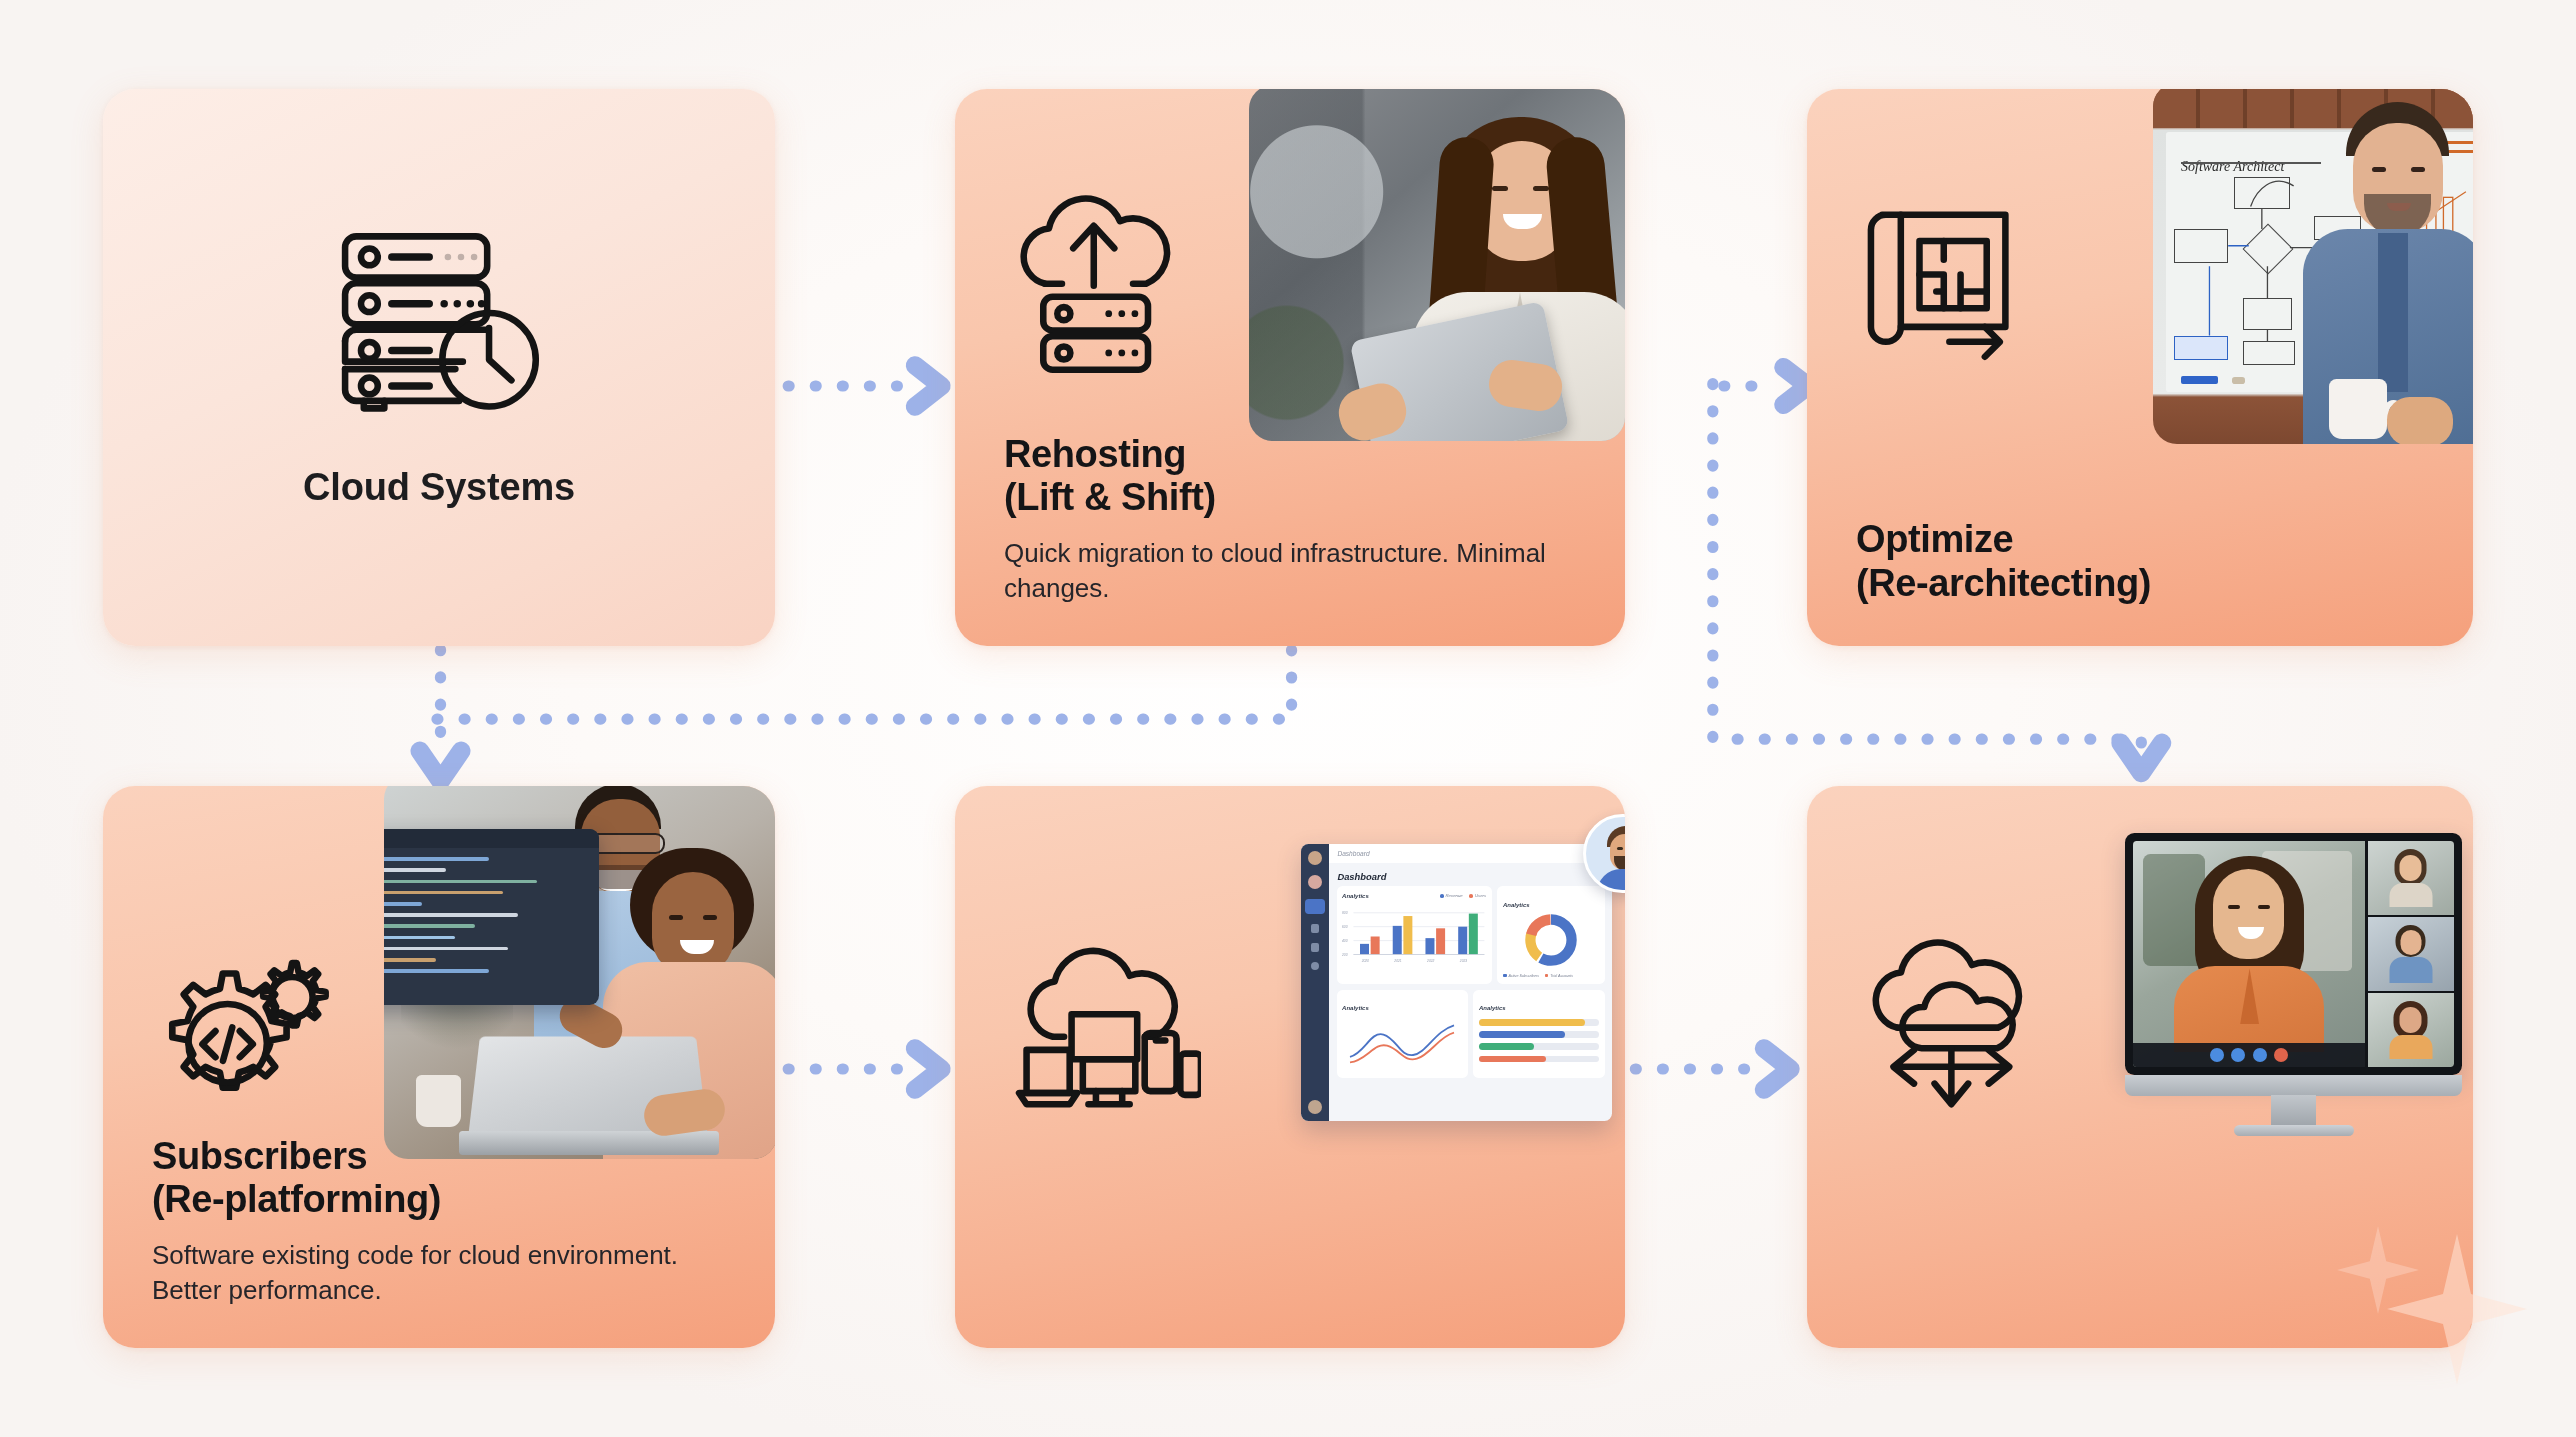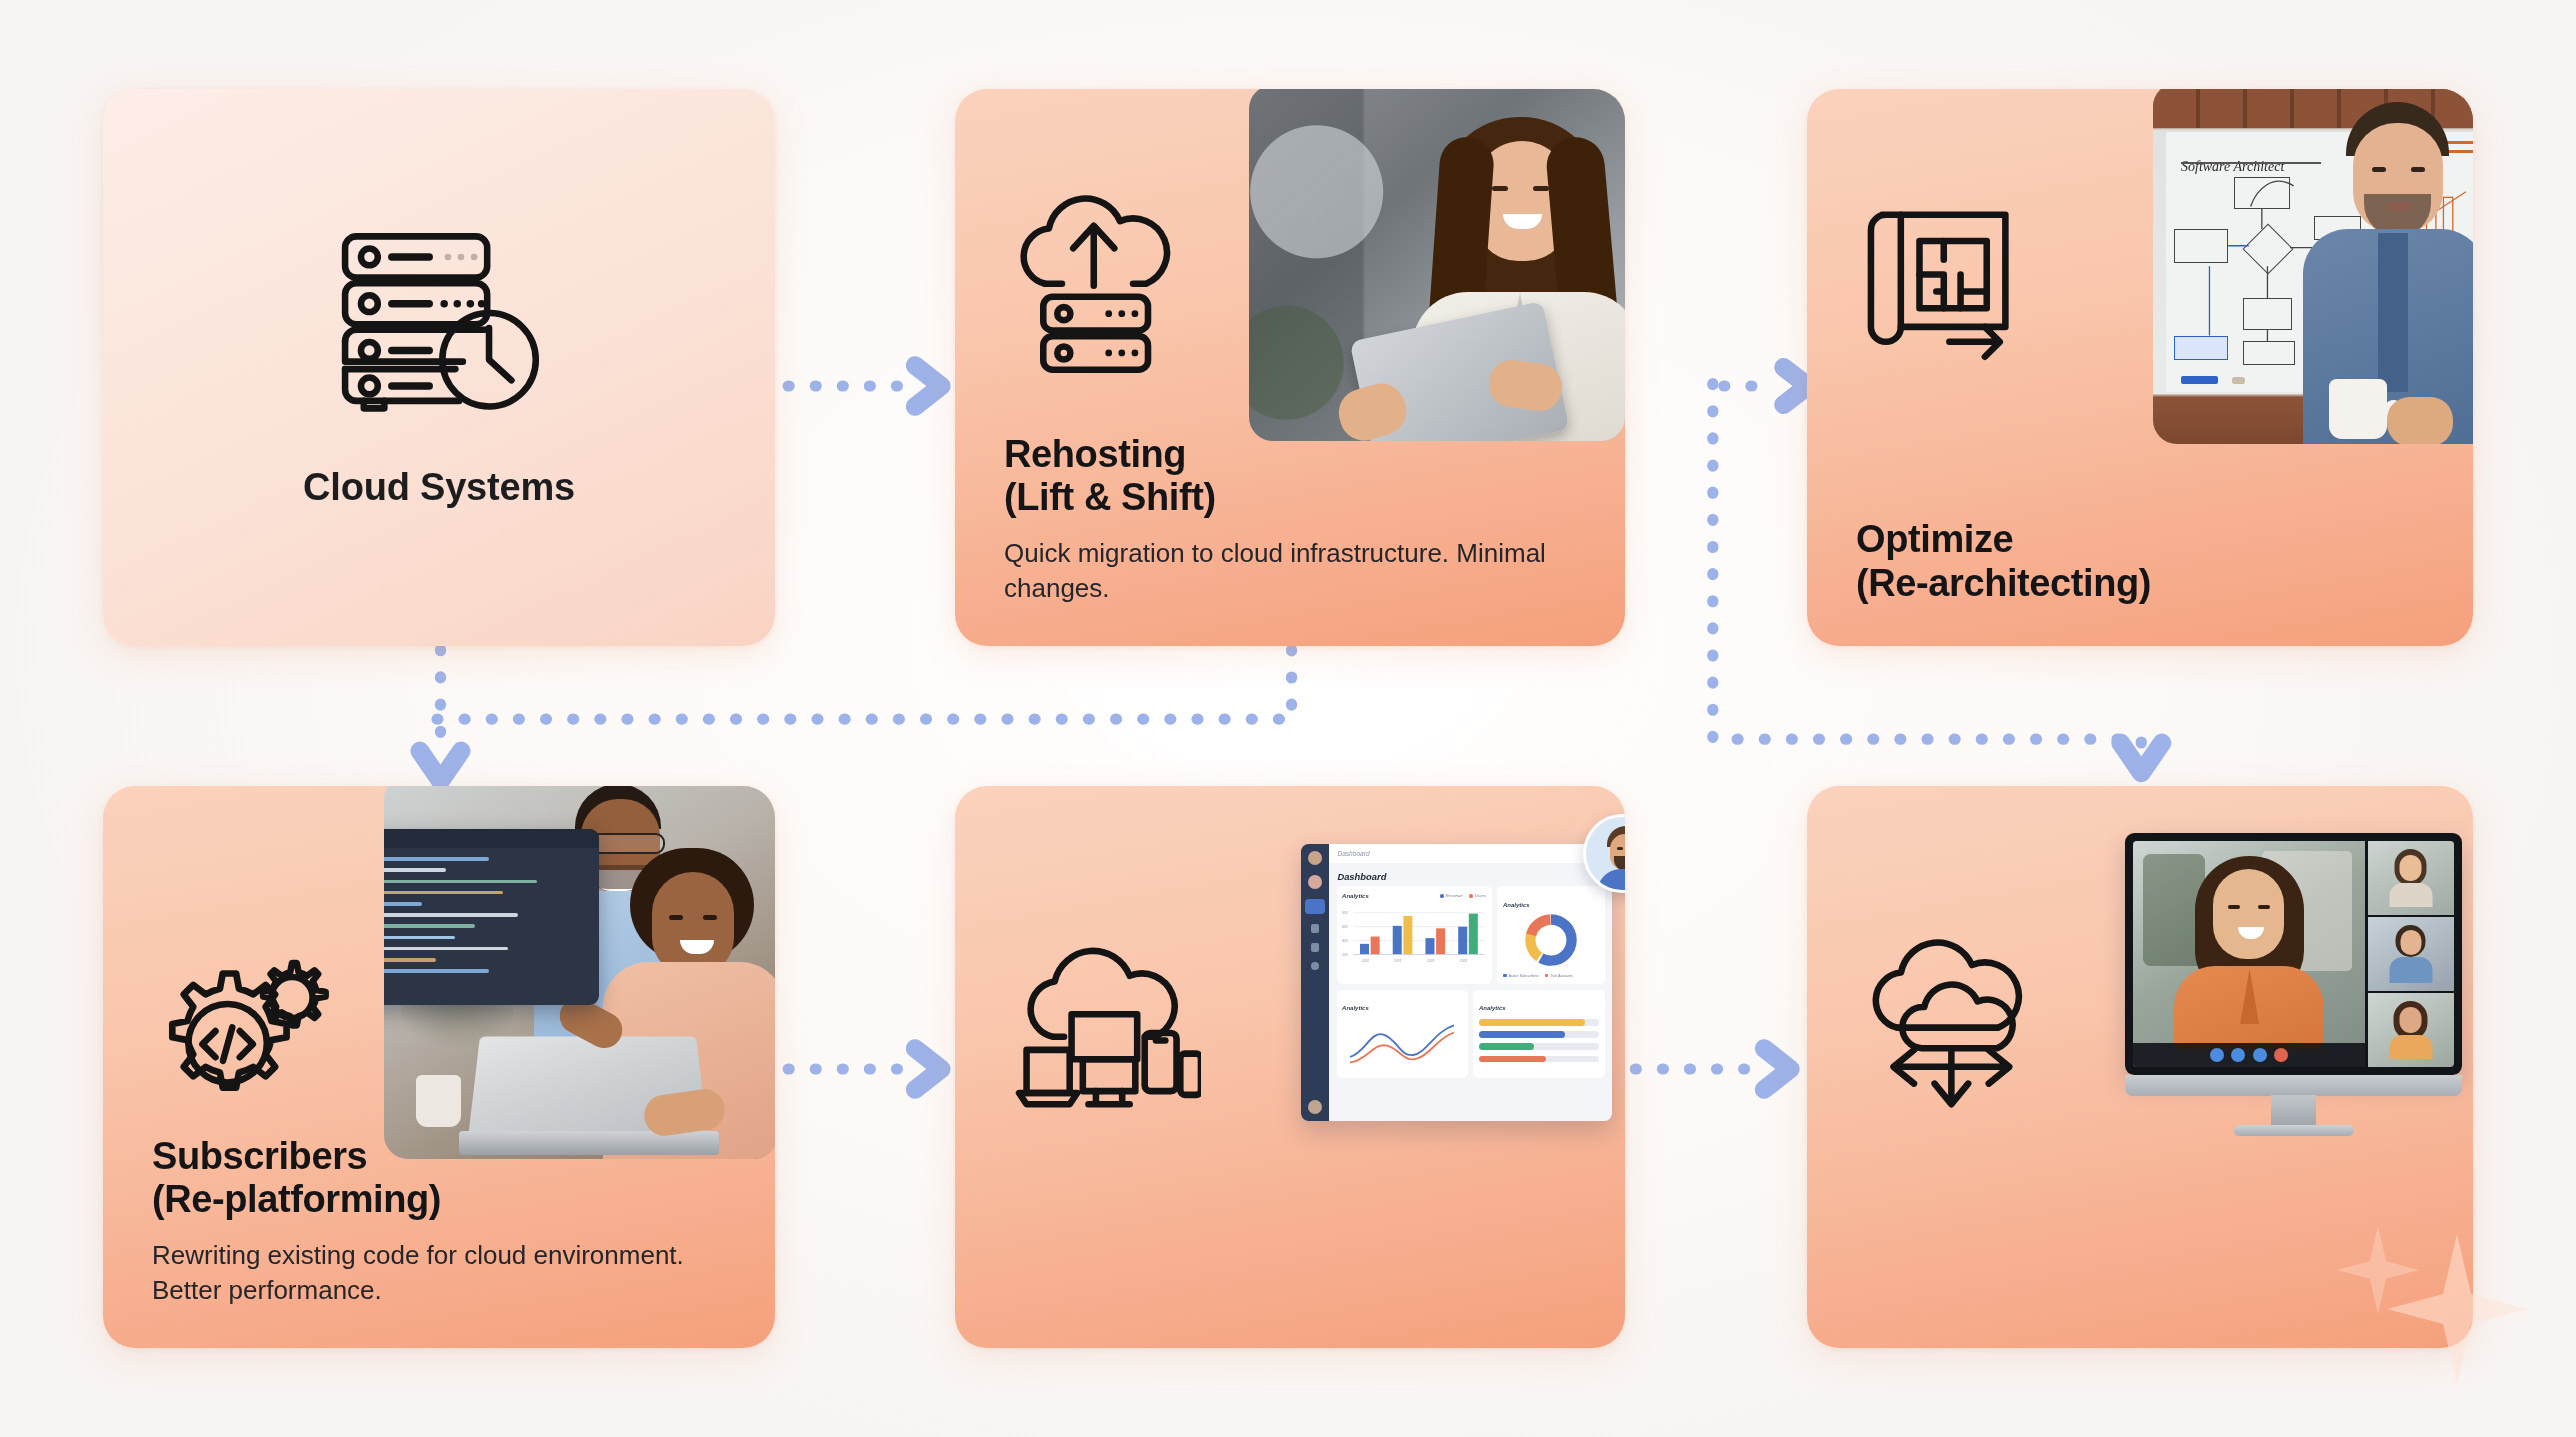--- a/index.html
+++ b/index.html
@@ -407,21 +407,21 @@
         <circle cx="81" cy="107" r="42"></circle>
         <path d="M68 94 L54 108 L68 122 M94 94 L108 108 L94 122 M86 90 L76 126"></path>
         <circle cx="150" cy="58" r="22"></circle>
         <path d="M150 22 l5 0 l2 10 a30 30 0 0 1 9 4 l8 -6 l4 4 l-6 8 a30 30 0 0 1 4 9 l10 2 l0 5 l-10 2 a30 30 0 0 1 -4 9 l6 8 l-4 4 l-8 -6 a30 30 0 0 1 -9 4 l-2 10 l-5 0 l-2 -10 a30 30 0 0 1 -9 -4 l-8 6 l-4 -4 l6 -8 a30 30 0 0 1 -4 -9 l-10 -2 l0 -5 l10 -2 a30 30 0 0 1 4 -9 l-6 -8 l4 -4 l8 6 a30 30 0 0 1 9 -4 z" transform="translate(0,-1)"></path>
       </svg>
     </div>
 
     <div class="card-body">
       <div class="card-title">Subscribers
 (Re-platforming)</div>
-      <div class="card-desc">Rewriting existing code for cloud environment. Better performance.</div>
+      <div class="card-desc">Software existing code for cloud environment. Better performance.</div>
     </div>
   </div>
 
   <div class="card peach" style="left:955px; top:786px; width:670px; height:562px;">
 
     <div class="photo" style="left:346px; top:58px; width:329px; height:300px; overflow:visible; border-radius:0;">
 
       <div style="position:absolute; left:0; top:0; width:311px; height:277px; background:#f3f5f9; border-radius:7.5px; box-shadow:0 9.4px 24px rgba(40,50,80,.22); overflow:hidden; display:flex;font-style:italic;">
 
         <div style="width:28px; background:#2e3c57; display:flex; flex-direction:column; align-items:center; padding-top:6.6px; gap:10.3px;">

